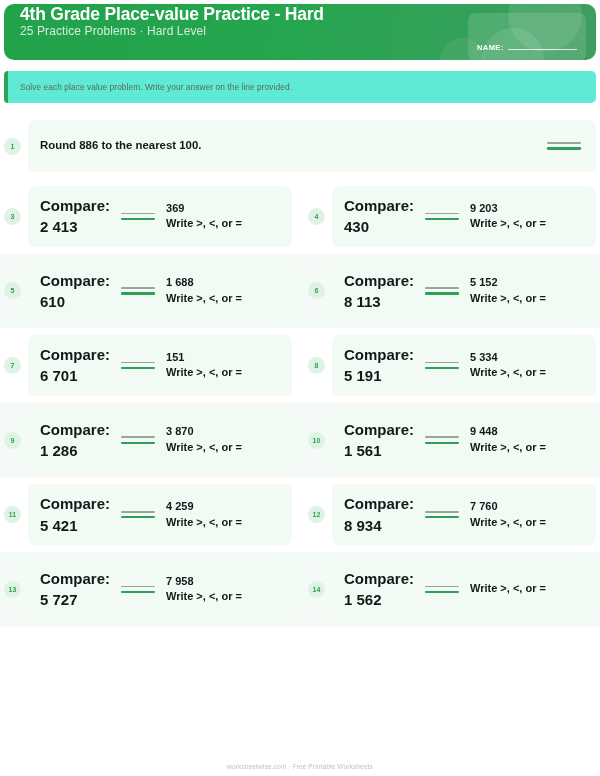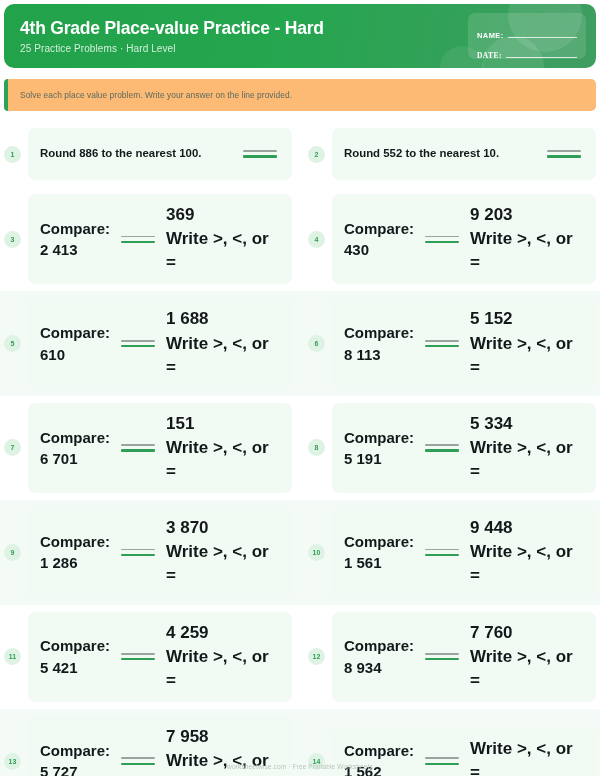--- a/index.html
+++ b/index.html
@@ -17,26 +17,25 @@
     width: 600px;
     height: 776px;
     background: #ffffff;
     overflow: hidden;
   }
 
   
   .header {
     position: relative;
     margin: 4px 4px 0 4px;
-    height: 64px;
+    height: 56px;
     border-radius: 10px;
     background: linear-gradient(100deg, #22a24a 0%, #24a64e 45%, #3f9d61 100%);
     overflow: hidden;
     display: flex;
-    align-items: center;
   }
   .hdr-circle {
     position: absolute;
     border-radius: 50%;
     background: rgba(255,255,255,0.10);
     pointer-events: none;
   }
   .hdr-circle.c1 { width: 74px; height: 74px; right: 14px;  top: -26px; }
   .hdr-circle.c2 { width: 62px; height: 62px; right: 52px;  bottom: -30px; }
   .hdr-circle.c3 { width: 44px; height: 44px; right: 112px; bottom: -22px; background: rgba(255,255,255,0.07); }
@@ -48,37 +47,36 @@
   }
   .hdr-title {
     color: #ffffff;
     font-size: 17.5px;
     font-weight: bold;
     letter-spacing: -0.2px;
     line-height: 1.15;
     white-space: nowrap;
   }
   .hdr-sub {
-    margin-top: 5px;
     color: #d4eedd;
-    font-size: 10px;
+    font-size: 12px;
     font-weight: normal;
     letter-spacing: 0.1px;
     white-space: nowrap;
   }
 
   .namebox {
     position: absolute;
     right: 10px;
     top: 9px;
     width: 118px;
     height: 46px;
     border-radius: 7px;
     background: rgba(255,255,255,0.13);
-    padding: 12px 9px;
+    padding: 24px 9px;
     z-index: 3;
   }
   .nb-row {
     display: flex;
     align-items: flex-end;
     gap: 4px;
     height: 15px;
   }
   .nb-row + .nb-row { margin-top: 5px; font-family: Liberation Serif, serif; }
   .nb-label {
@@ -94,21 +92,21 @@
     background: rgba(255,255,255,0.78);
     margin-bottom: 2.5px;
   }
 
   
   .instructions {
     position: relative;
     margin: 11px 4px 0 4px;
     height: 32px;
     border-radius: 5px;
-    background: #fdba74;
+    background: #5eead4;
     display: flex;
     align-items: center;
     padding-left: 16px;
   }
   .instructions::before {
     content: "";
     position: absolute;
     left: 0; top: 0; bottom: 0;
     width: 3.5px;
     border-radius: 5px 0 0 5px;
@@ -183,21 +181,21 @@
     color: #14181a;
     font-size: 15px;
     font-weight: bold;
     line-height: 1.42;
   }
   .cmp-left .op { display: block; }
   .cmp-right {
     flex: 1 1 auto;
     min-width: 0;
     color: #14181a;
-    font-size: 17px;
+    font-size: 11px;
     font-weight: bold;
     line-height: 1.42;
   }
   .cmp-right .op2 { display: block; }
   .cmp-right .hint { display: block; }
 
   
   .blank {
     flex: 0 0 auto;
     width: 34px;
@@ -263,30 +261,20 @@
         <div class="cell">
           <div class="badge">1</div>
           <div class="card round">
             <div class="prompt">Round 886 to the nearest 100.</div>
             <div class="blank">
               <div class="l-gray"></div>
               <div class="l-green"></div>
             </div>
           </div>
         </div>
-        <div class="cell">
-          <div class="badge">2</div>
-          <div class="card round">
-            <div class="prompt">Round 552 to the nearest 10.</div>
-            <div class="blank">
-              <div class="l-gray"></div>
-              <div class="l-green"></div>
-            </div>
-          </div>
-        </div>
       </div>
       <div class="row">
         <div class="cell">
           <div class="badge">3</div>
           <div class="card">
             <div class="cmp-left"><span>Compare:</span><span class="op">2 413</span></div>
             <div class="blank">
               <div class="l-gray"></div>
               <div class="l-green"></div>
             </div>

